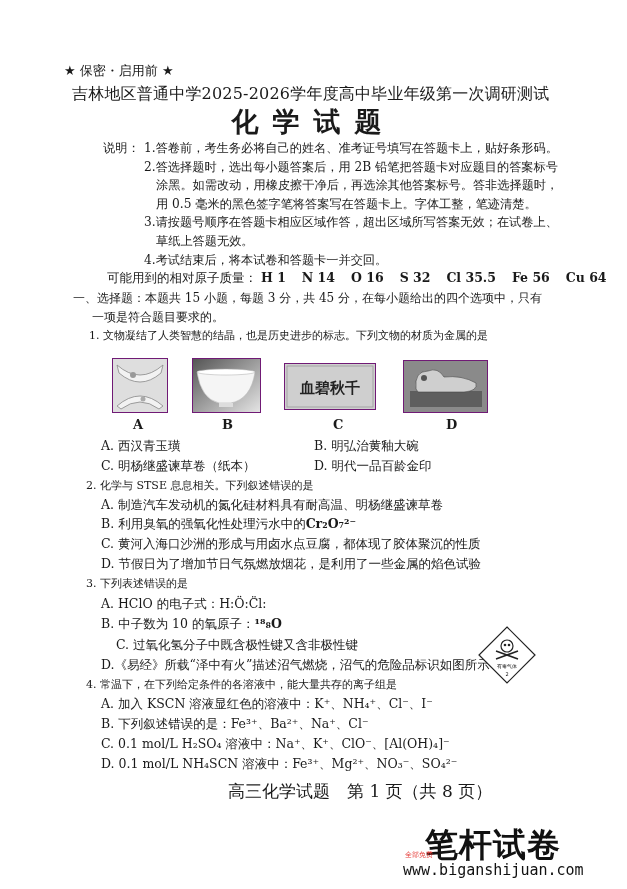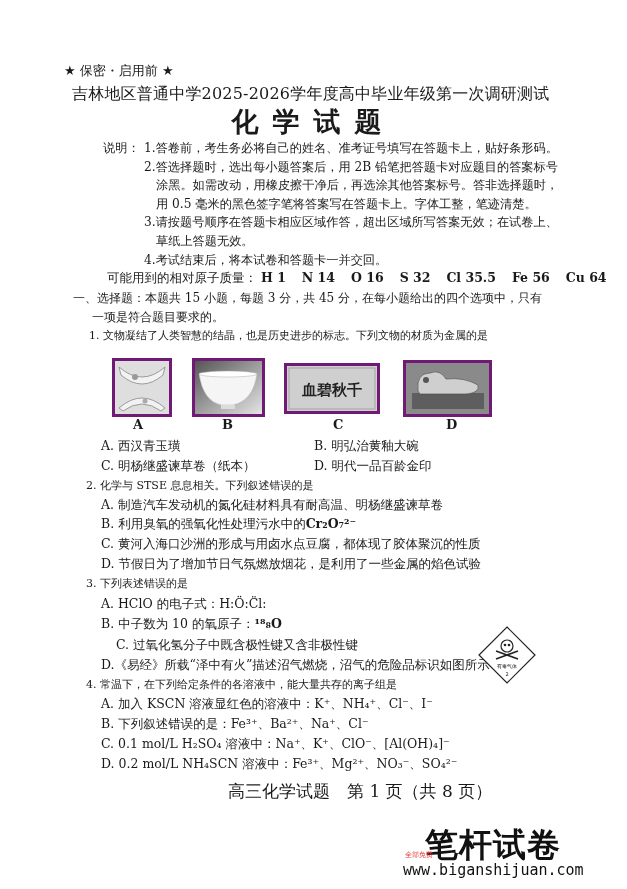--- a/index.html
+++ b/index.html
@@ -15,21 +15,21 @@
     .notes { left: 103px; top: 139px; font-size: 12.2px; line-height: 18.6px; }
     .notes .row { display: flex; }
     .notes .lbl { width: 41px; }
     .notes .indent { padding-left: 41px; }
     .notes .indent2 { padding-left: 53px; }
     .atomic { left: 107px; top: 270px; font-size: 12.5px; }
     .atomic span.el { margin-right: 12px; font-weight: bold; }
     .section { left: 73px; top: 289px; font-size: 12px; line-height: 19px; }
     .q { font-size: 11px; line-height: 18.8px; }
     .opt { font-size: 12.5px; }
-    .imgbox { position: absolute; border: 3px solid #701a75; overflow: hidden; }
+    .imgbox { position: absolute; border: 1px solid #701a75; overflow: hidden; }
     .img-label { position: absolute; font-size: 13px; font-weight: bold; }
     .footer { left: 228px; top: 780px; font-size: 17px; }
     .wm-big { left: 425px; top: 823px; font-size: 33px; font-family: "DejaVu Sans", "Liberation Sans", sans-serif; font-weight: bold; letter-spacing: 1px; color: #111; }
     .wm-small { left: 405px; top: 850px; font-size: 7px; color: #e53935; font-family: "DejaVu Sans", sans-serif; }
     .wm-url { left: 403px; top: 861px; font-size: 15px; font-family: "DejaVu Sans Mono", "Liberation Mono", monospace; color: #111; }
     .hazard { position: absolute; left: 478px; top: 626px; width: 58px; height: 58px; }
   </style>
 </head>
 <body>
 
@@ -139,19 +139,19 @@
     <line x1="40" y1="25" x2="18" y2="33" stroke="#222" stroke-width="1.6"></line>
   </svg>
   <div style="position:absolute; left:0; width:58px; top:37px; text-align:center; font-size:5px; font-family:'DejaVu Sans',sans-serif;">有毒气体</div>
   <div style="position:absolute; left:0; width:58px; top:45px; text-align:center; font-size:5px; font-family:'DejaVu Sans',sans-serif;">2</div>
 </div>
 
 <div class="abs q" style="left:86px; top:676px;">4. 常温下，在下列给定条件的各溶液中，能大量共存的离子组是</div>
 <div class="abs opt" style="left:101px; top:696px;">A. 加入 KSCN 溶液显红色的溶液中：K⁺、NH₄⁺、Cl⁻、I⁻</div>
 <div class="abs opt" style="left:101px; top:716px;">B. 下列叙述错误的是：Fe³⁺、Ba²⁺、Na⁺、Cl⁻</div>
 <div class="abs opt" style="left:101px; top:736px;">C. 0.1 mol/L H₂SO₄ 溶液中：Na⁺、K⁺、ClO⁻、[Al(OH)₄]⁻</div>
-<div class="abs opt" style="left:101px; top:756px;">D. 0.2 mol/L NH₄SCN 溶液中：Fe³⁺、Mg²⁺、NO₃⁻、SO₄²⁻</div>
+<div class="abs opt" style="left:101px; top:756px;">D. 0.1 mol/L NH₄SCN 溶液中：Fe³⁺、Mg²⁺、NO₃⁻、SO₄²⁻</div>
 
 <div class="abs footer">高三化学试题　第 1 页（共 8 页）</div>
 
 <div class="abs wm-big">笔杆试卷</div>
 <div class="abs wm-small">全部免费</div>
 <div class="abs wm-url">www.biganshijuan.com</div>
 
 </body></html>

